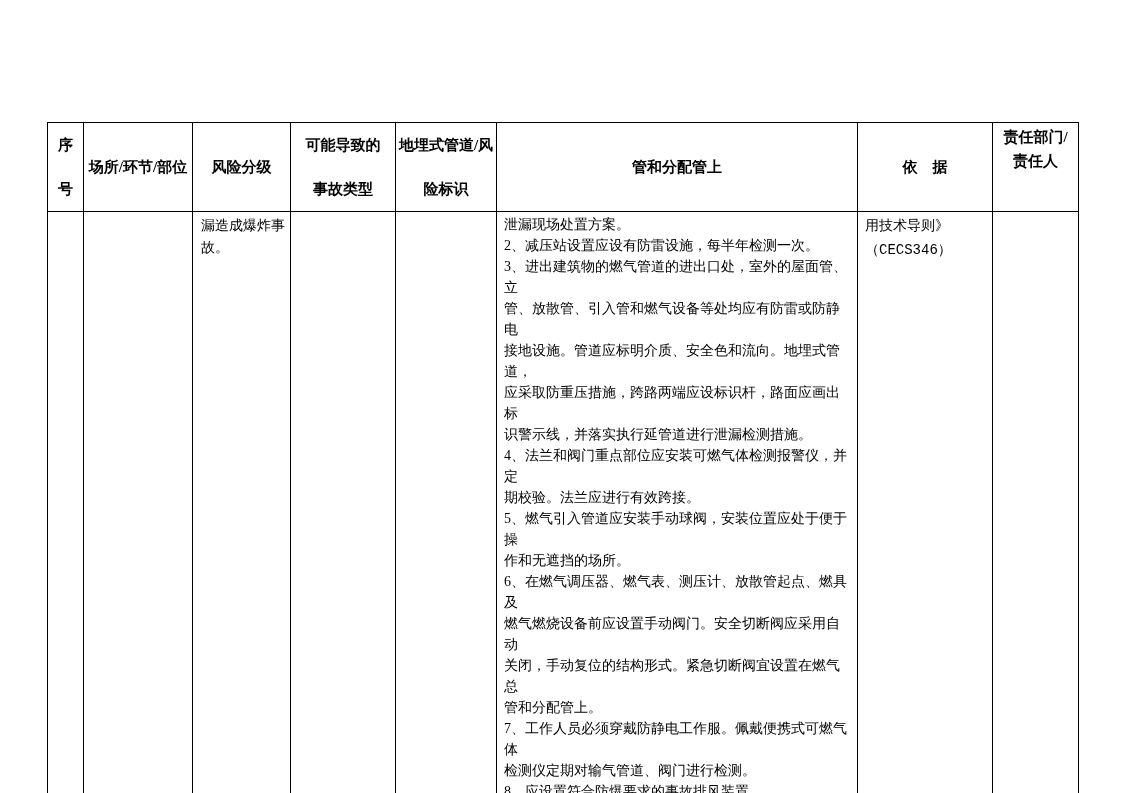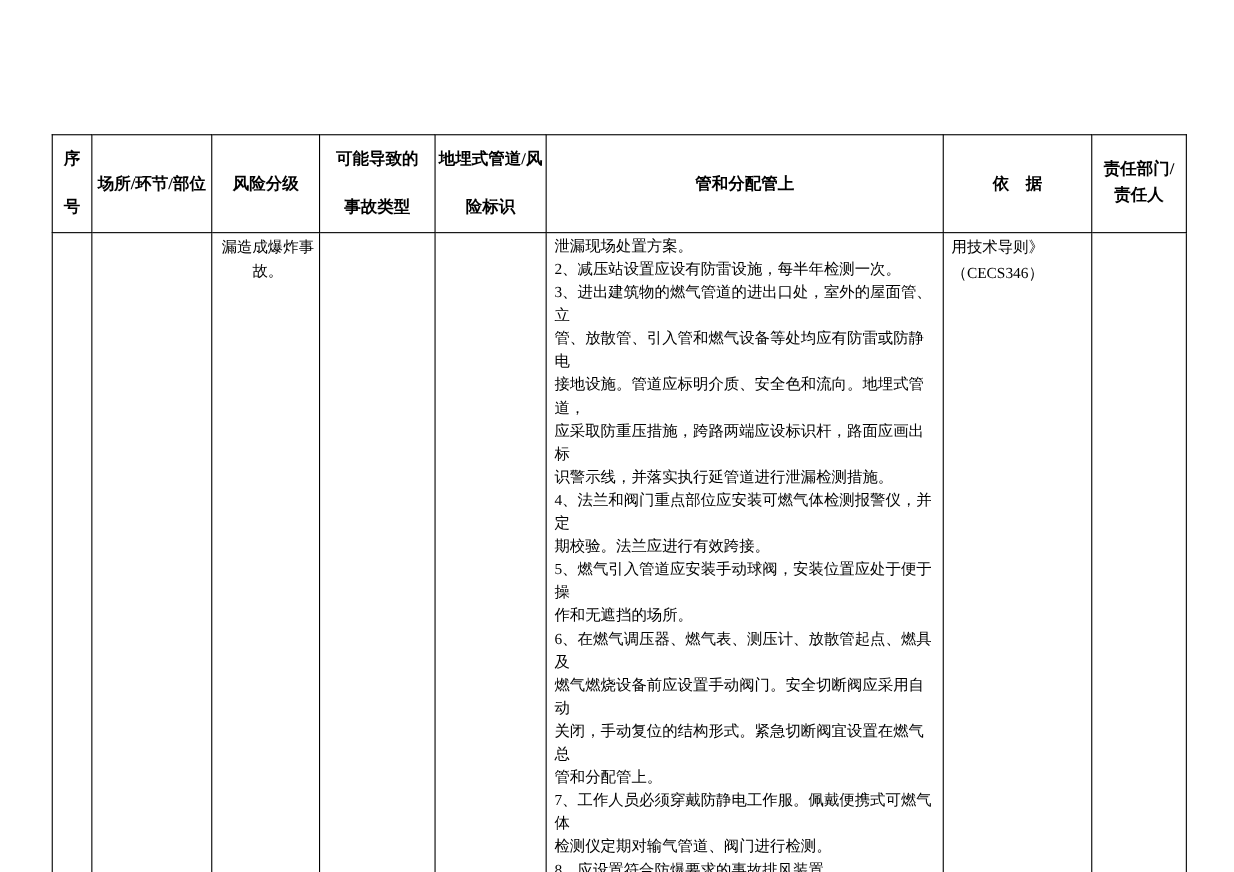--- a/index.html
+++ b/index.html
@@ -36,45 +36,45 @@
     font-weight: bold;
     text-align: center;
   }
   .lines { white-space: pre-line; }
   th .tall {
     line-height: 44px;
     white-space: pre-line;
   }
   th.owner-hdr {
     vertical-align: top;
-    padding-top: 19px;
+    padding-top: 2px;
     text-align: center;
   }
   th.owner-hdr .tight {
     line-height: 24px;
     white-space: pre-line;
   }
   tr.header-row { height: 81px; }
   tr.cont-row { height: 379px; }
 
   td.top { vertical-align: top; }
 
   .risk-block {
     line-height: 22px;
     padding: 3px 4px 0 8px;
-    text-align: center;
   }
   .measures-block {
     line-height: 21px;
     padding: 2px 4px 0 7px;
     text-align: left;
   }
   .basis-block {
     line-height: 24px;
     padding: 2px 4px 0 7px;
+    font-family: Liberation Mono, monospace;
   }
 </style>
 </head>
 <body>
 
 <div>
   <table class="risk-table">
     <colgroup>
       <col style="width:36px">
       <col style="width:109px">

